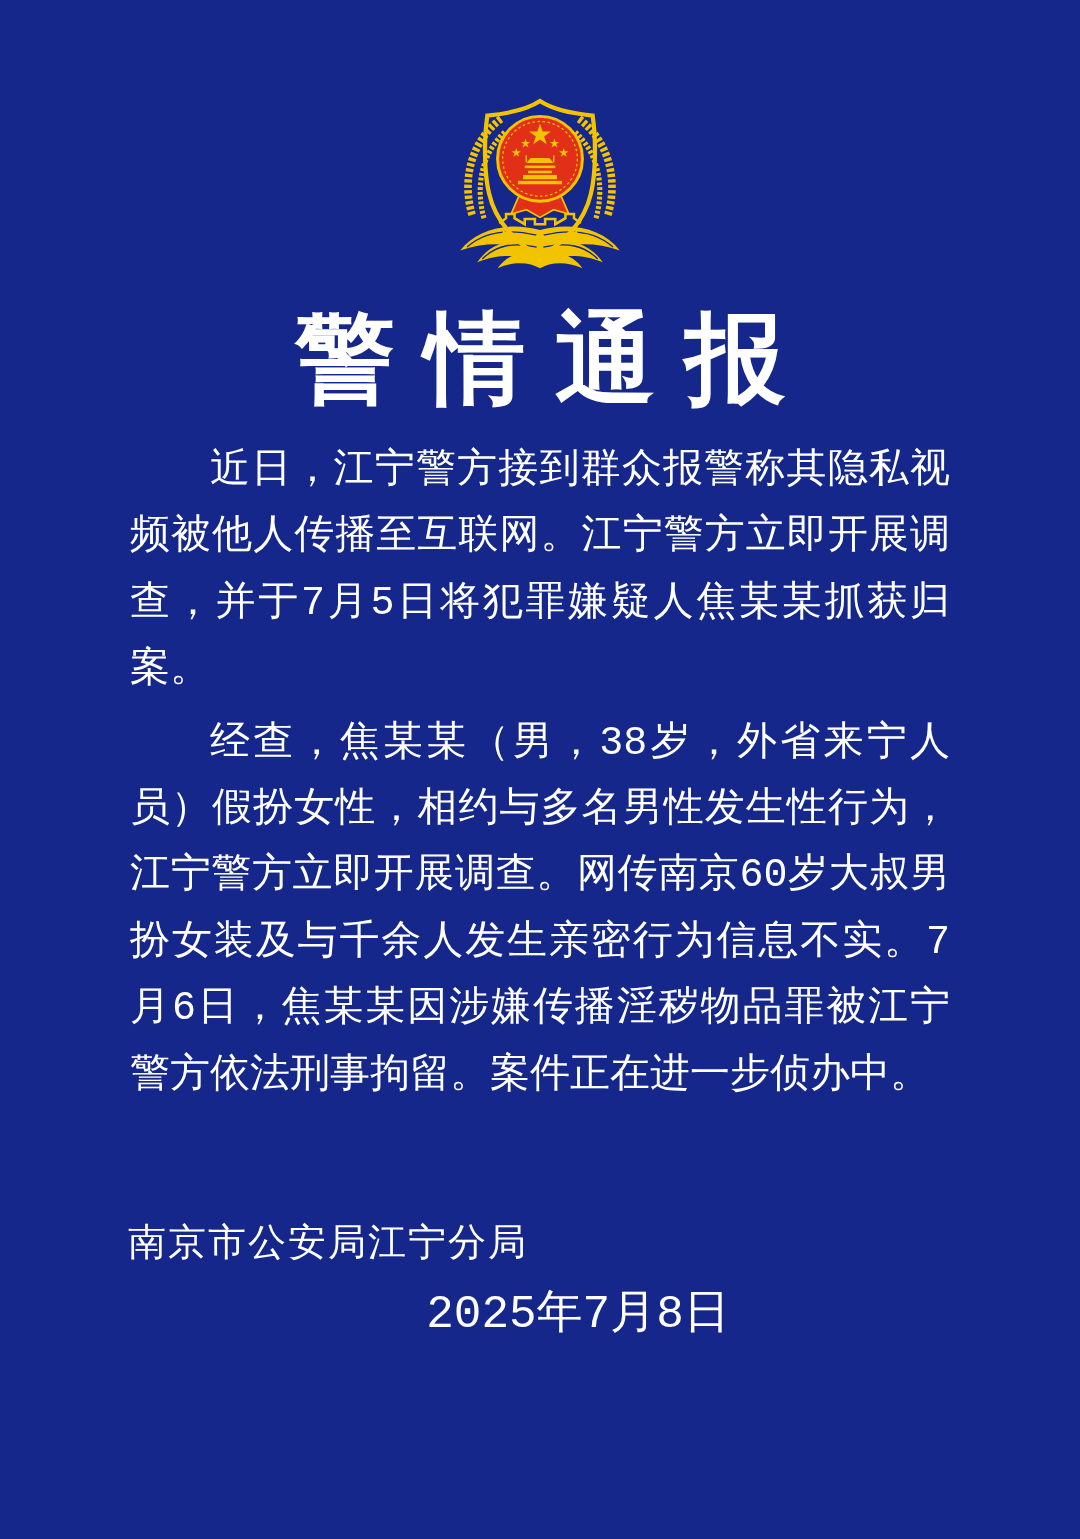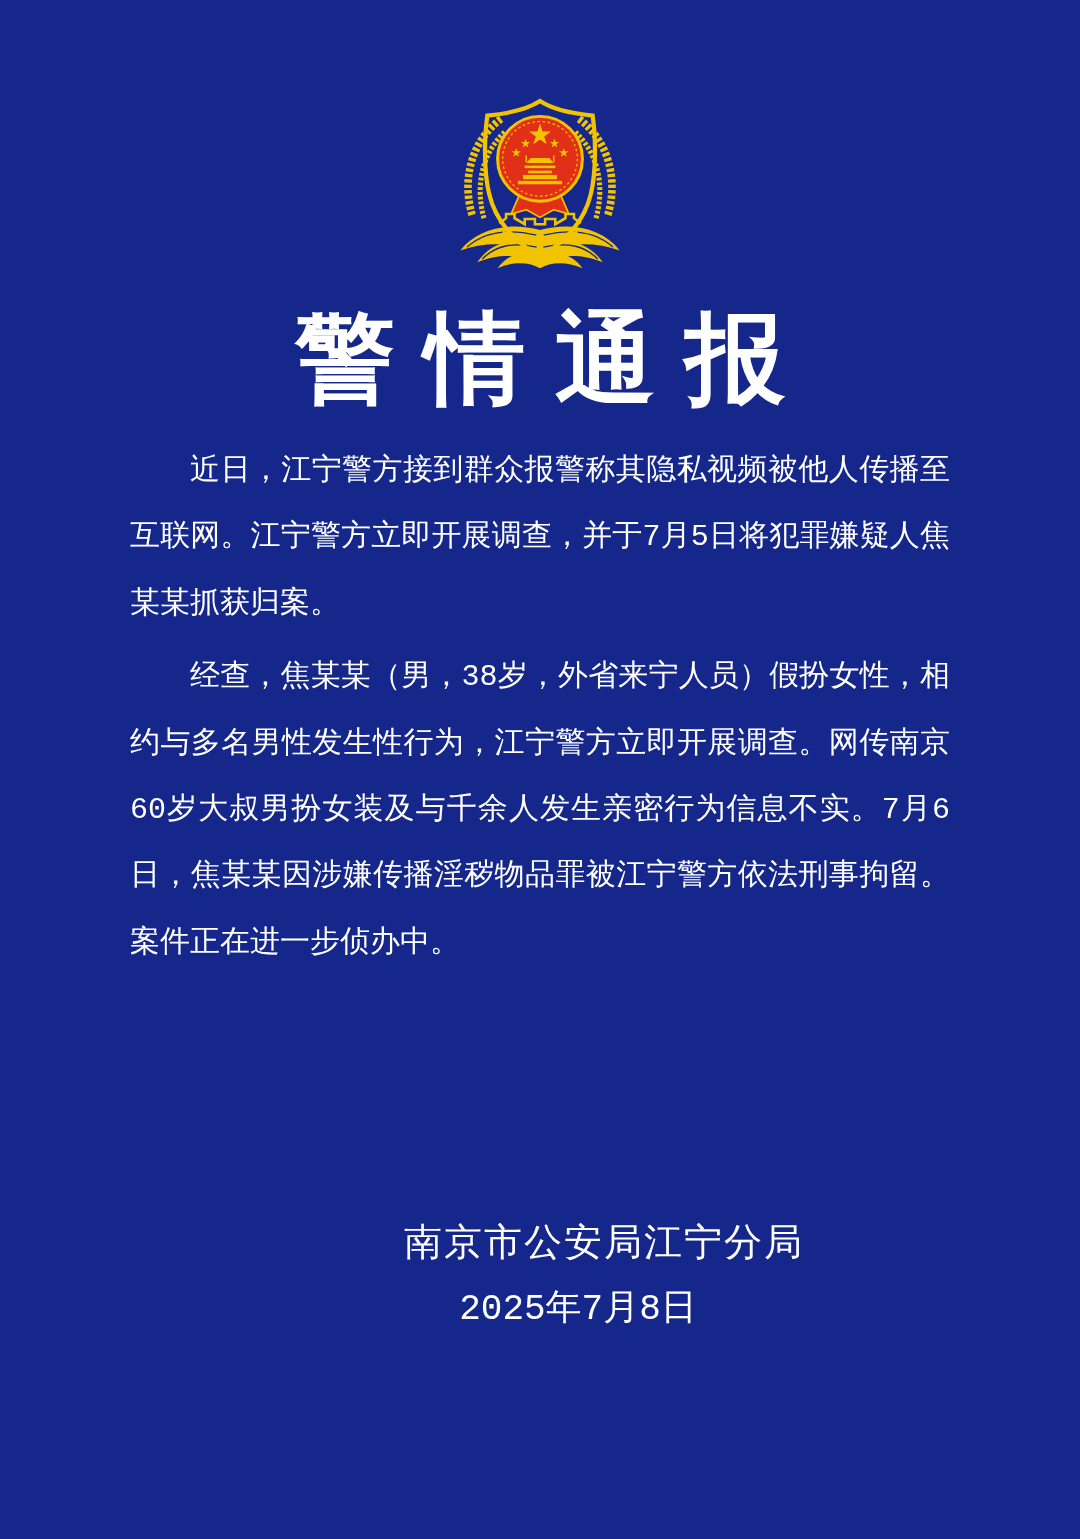--- a/index.html
+++ b/index.html
@@ -43,48 +43,47 @@
     font-weight: 700;
     letter-spacing: 0.30em;
     text-indent: 0.30em;
     color: var(--text);
   }
   .body-text {
     position: absolute;
     top: 438px;
     left: 130px;
     width: 820px;
-    font-size: 30px;
+    font-size: 40px;
     line-height: 66.4px;
     text-align: justify;
     text-justify: inter-character;
     color: var(--text);
   }
   .body-text p { text-indent: 2em; margin: 0; }
   .body-text p + p { margin-top: 7px; }
   .signature {
     position: absolute;
     top: 1222px;
     left: 0;
     width: 100%;
     padding-left: 128px;
-    text-align: center;
     font-size: 38px;
     line-height: 1.2;
     letter-spacing: 2px;
     color: var(--text);
   }
   .date {
     position: absolute;
     top: 1288px;
     left: 0;
     width: 100%;
     padding-left: 76px;
     text-align: center;
-    font-size: 36px;
+    font-size: 46px;
     line-height: 1.2;
     color: var(--text);
   }
 </style>
 </head>
 <body>
 
 <div class="page">
 
   <div class="emblem">

